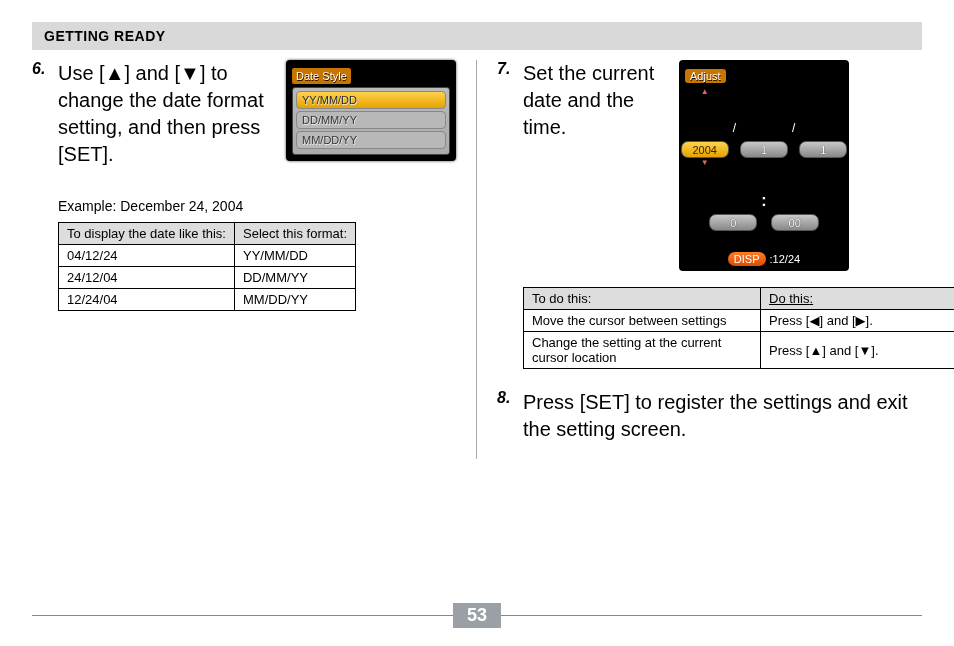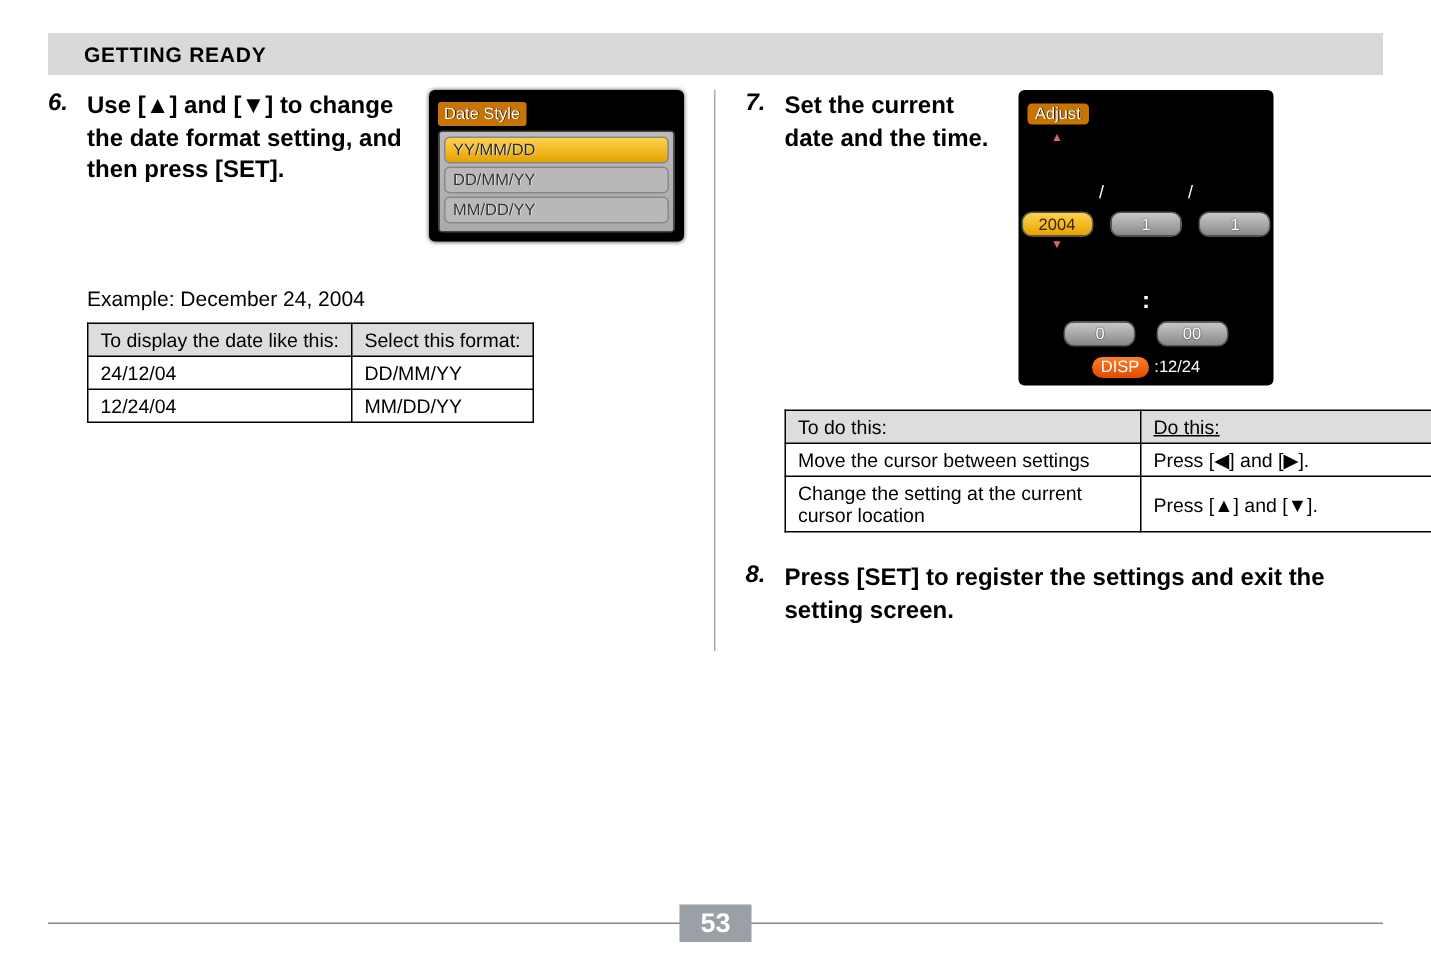--- a/index.html
+++ b/index.html
@@ -12,21 +12,21 @@
   .page {
     width: 954px;
     height: 646px;
     position: relative;
     padding: 22px 32px 0 32px;
     box-sizing: border-box;
     background: #fff;
   }
   .header-bar {
     background: #d9d9d9;
-    padding: 6px 24px;
+    padding: 6px 12px;
     font-weight: bold;
     font-size: 14px;
     letter-spacing: 0.5px;
   }
   .cols {
     display: flex;
     margin-top: 10px;
   }
   .col {
     width: 50%;
@@ -40,22 +40,22 @@
     margin-bottom: 16px;
   }
   .step .num {
     font-style: italic;
     font-weight: bold;
     font-size: 16px;
     width: 26px;
     flex-shrink: 0;
   }
   .step .text {
-    font-weight: bold;
-    font-size: 16px;
+    font-weight: normal;
+    font-size: 20px;
     line-height: 1.35;
     padding-right: 8px;
   }
   .screen-figure {
     flex-shrink: 0;
   }
   .example-line {
     font-size: 14px;
     margin-left: 26px;
     margin-top: 30px;
@@ -150,21 +150,21 @@
     border-radius: 7px;
     border:1px solid #555;
     padding: 0 6px;
     text-shadow:0 0 1px #000;
     margin-top:44px;
   }
   .pill.sel { background: linear-gradient(#ffd24d,#e5a200); color:#3a2500; text-shadow:none;}
   .slash { color:#fff; font-size:12px; }
   .arrow-mark { color:#d66; font-size:8px; text-align:center; line-height:1;}
   .year-col { display:flex; flex-direction:column; align-items:center; gap:1px;}
-  .disp-row { text-align:center; margin-top:4px;}
+  .disp-row { text-align:center; margin-top:18px;}
   .disp-tag {
     display:inline-flex; align-items:center;
     background: linear-gradient(#ff7e2a,#e04a00);
     color:#fff;
     font-size:11px;
     padding:1px 6px;
     border-radius: 8px;
   }
   .disp-text { color:#fff; font-size:11px; margin-left:4px;}
   .colon { color:#fff; font-weight:bold;}
@@ -214,20 +214,24 @@
         </div>
       </div>
 
       <div class="example-line">Example: December 24, 2004</div>
 
       <table class="data">
         <tbody>
             <tr>
           <th>To display the date like this:</th>
           <th>Select this format:</th>
+        </tr>
+        <tr>
+          <td>04/12/24</td>
+          <td>YY/MM/DD</td>
         </tr>
         <tr>
           <td>24/12/04</td>
           <td>DD/MM/YY</td>
         </tr>
         <tr>
           <td>12/24/04</td>
           <td>MM/DD/YY</td>
         </tr>
       </tbody>

